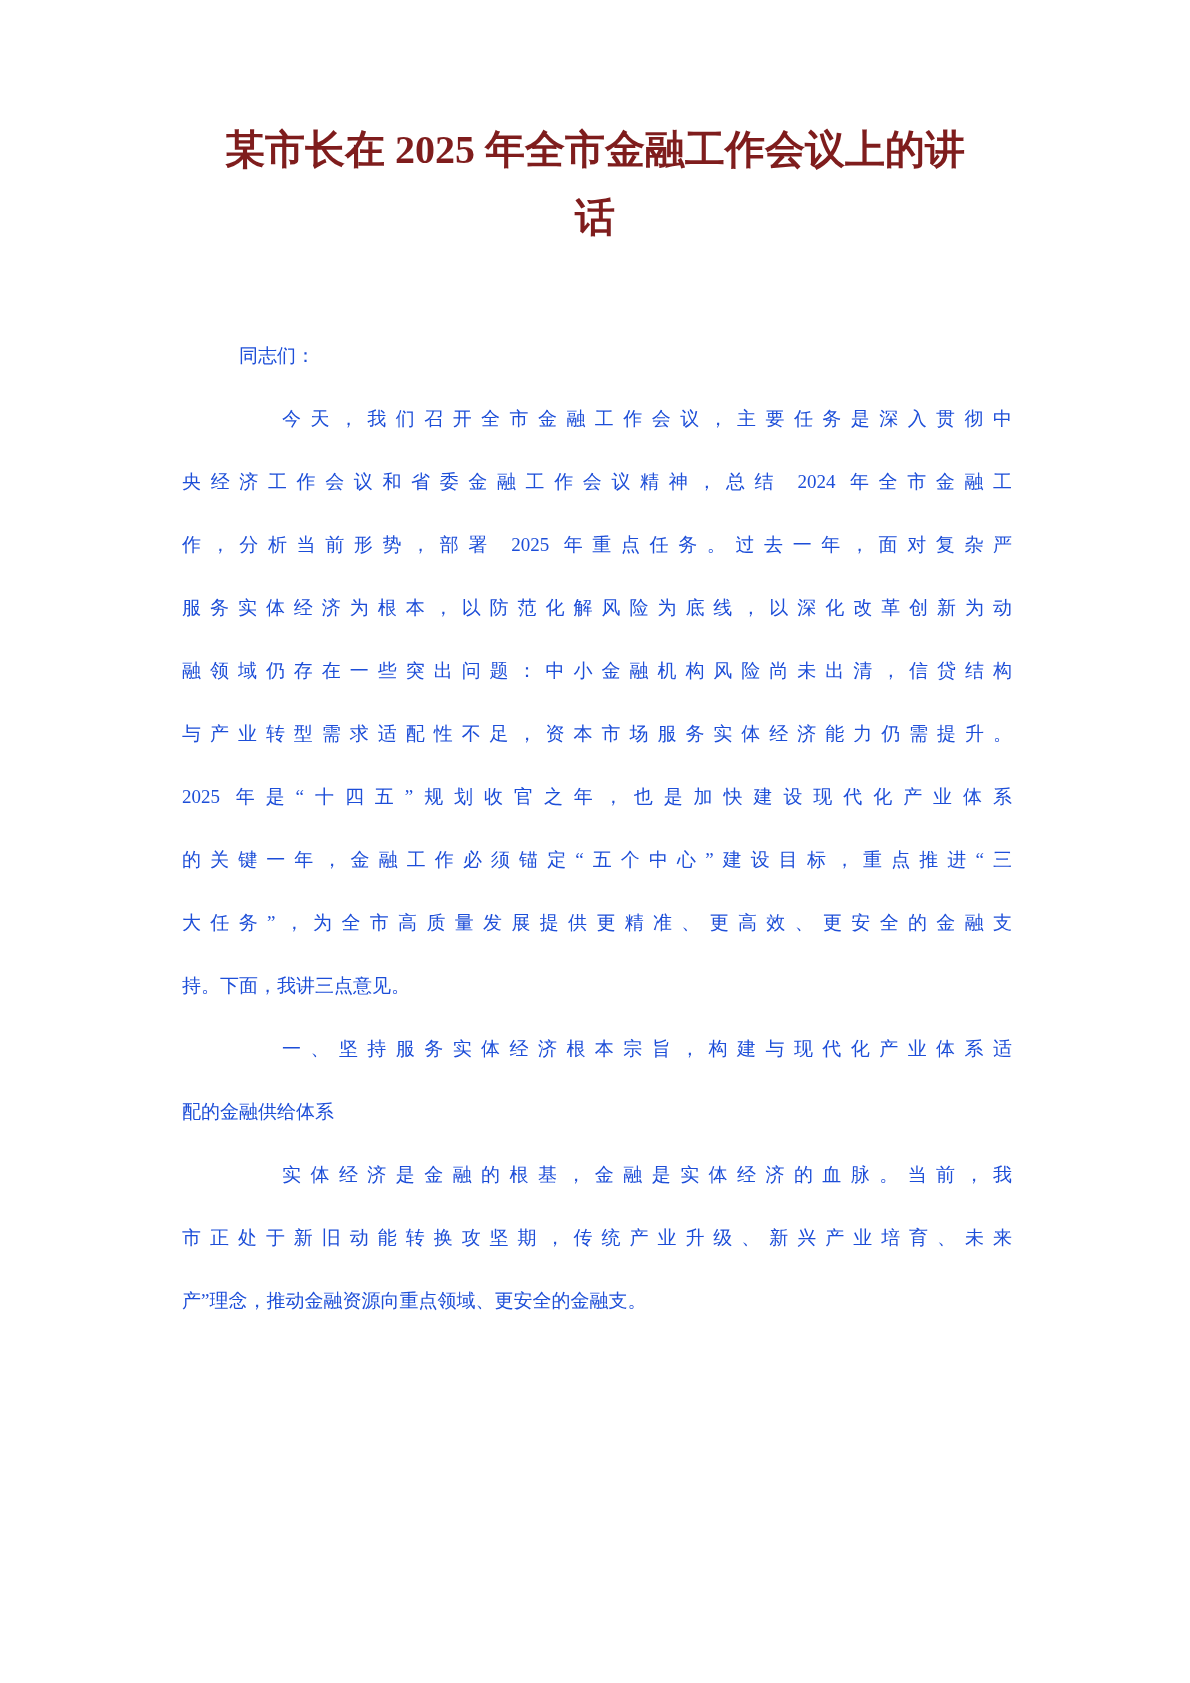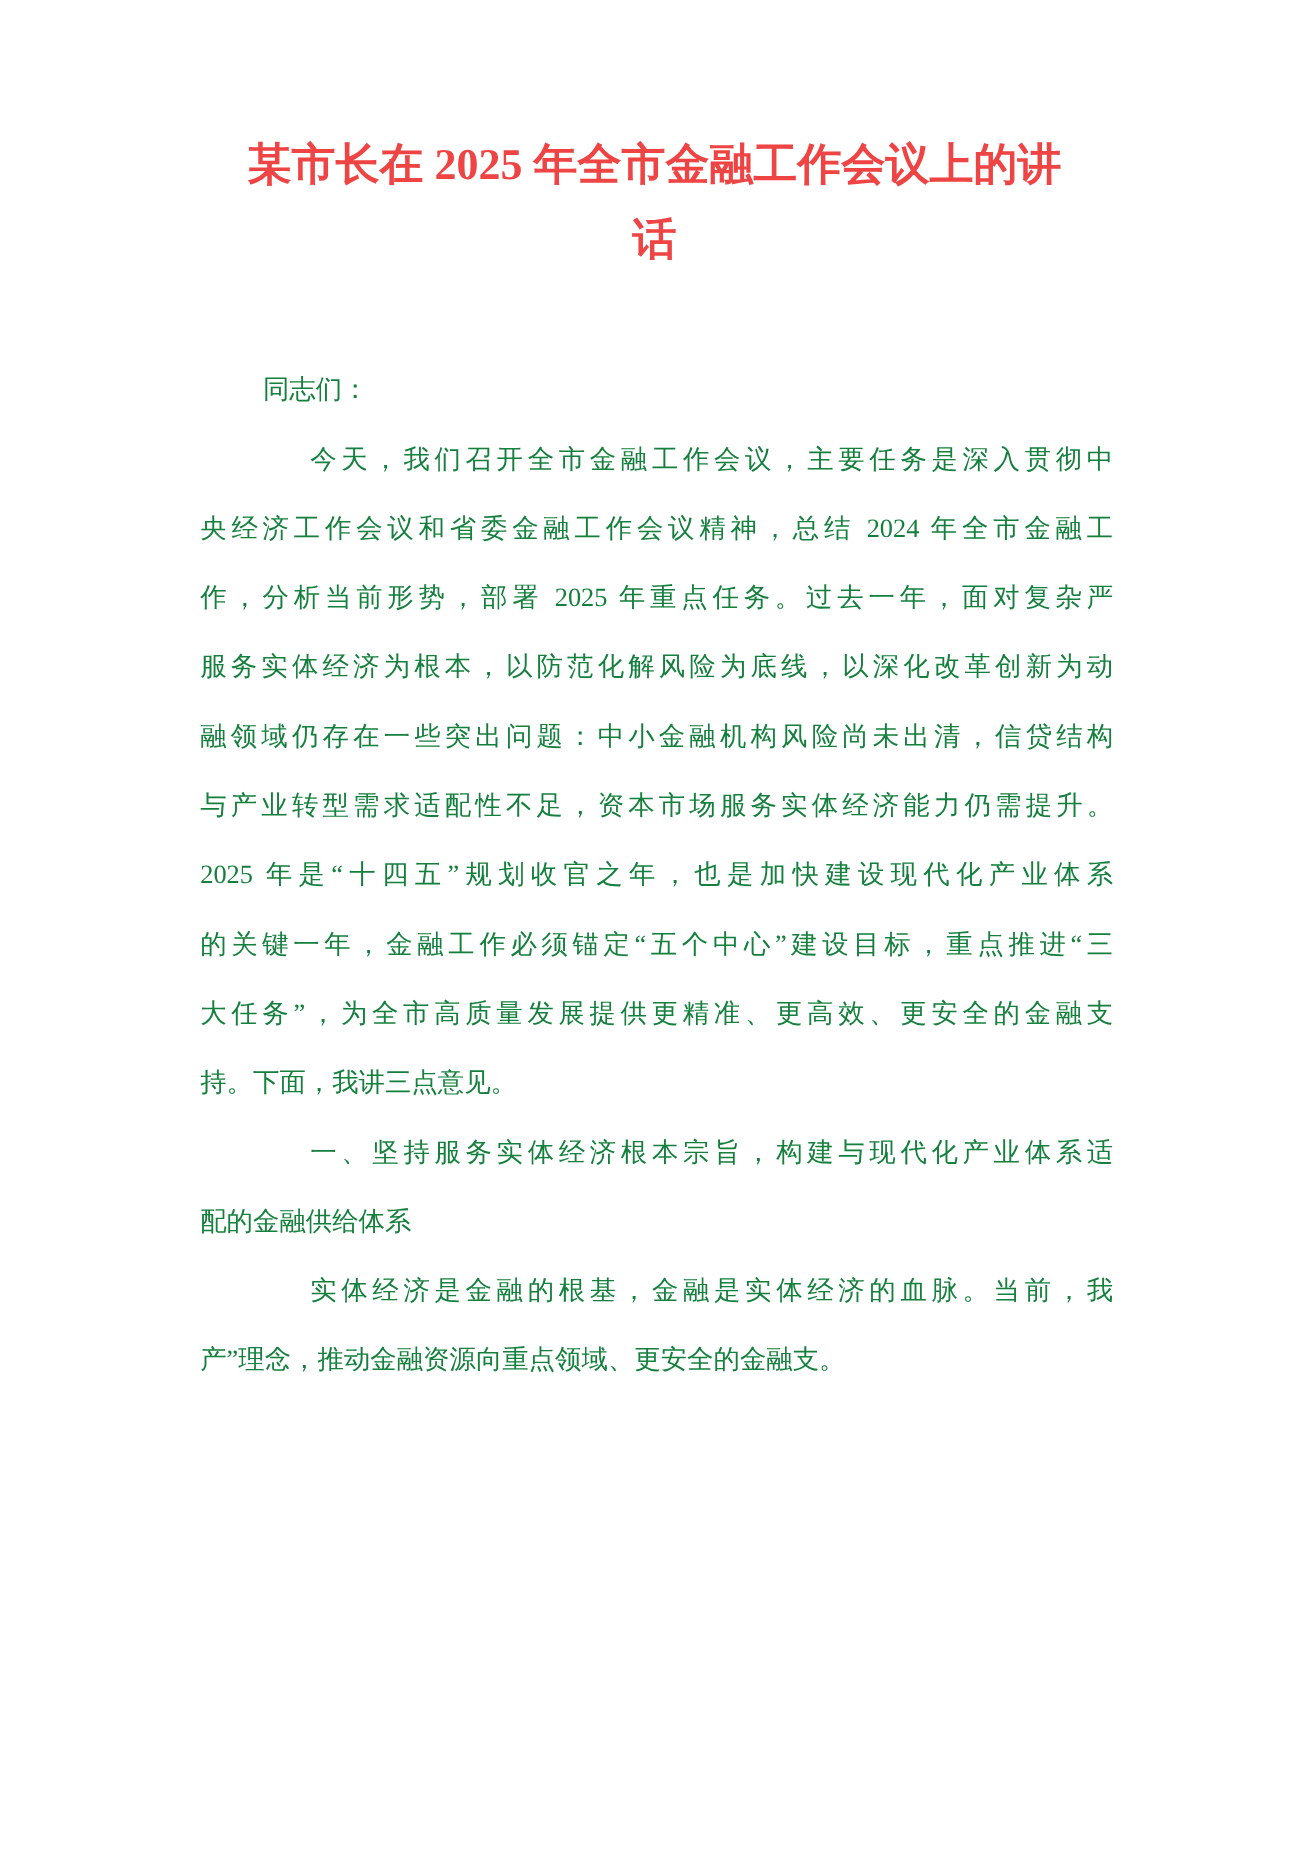--- a/index.html
+++ b/index.html
@@ -16,30 +16,30 @@
     font-family: "Liberation Serif", "DejaVu Serif", serif;
     overflow: hidden;
   }
   .doc-title {
     margin: 0;
     padding-top: 116px;
     text-align: center;
     font-size: 40px;
     font-weight: bold;
     line-height: 68px;
-    color: #ef4444;
+    color: #7f1d1d;
   }
   .title-line {
     white-space: nowrap;
   }
   .doc-body {
     margin: 72px 178px 0 182px;
     width: 830px;
-    font-size: 24px;
-    color: #15803d;
+    font-size: 19px;
+    color: #1d4ed8;
   }
   .line {
     height: 63px;
     line-height: 63px;
     white-space: nowrap;
     text-align: justify;
     text-align-last: justify;
     overflow: visible;
   }
   .line-last {
@@ -62,15 +62,16 @@
       <div class="line">服务实体经济为根本，以防范化解风险为底线，以深化改革创新为动</div>
       <div class="line">融领域仍存在一些突出问题：中小金融机构风险尚未出清，信贷结构</div>
       <div class="line">与产业转型需求适配性不足，资本市场服务实体经济能力仍需提升。</div>
       <div class="line">2025 年是“十四五”规划收官之年，也是加快建设现代化产业体系</div>
       <div class="line">的关键一年，金融工作必须锚定“五个中心”建设目标，重点推进“三</div>
       <div class="line">大任务”，为全市高质量发展提供更精准、更高效、更安全的金融支</div>
       <div class="line line-last">持。下面，我讲三点意见。</div>
       <div class="line" style="padding-left: 100px;">一、坚持服务实体经济根本宗旨，构建与现代化产业体系适</div>
       <div class="line line-last">配的金融供给体系</div>
       <div class="line" style="padding-left: 100px;">实体经济是金融的根基，金融是实体经济的血脉。当前，我</div>
+      <div class="line">市正处于新旧动能转换攻坚期，传统产业升级、新兴产业培育、未来</div>
       <div class="line line-last">产”理念，推动金融资源向重点领域、更安全的金融支。</div>
     </div>
 </div>
 
 </body></html>

